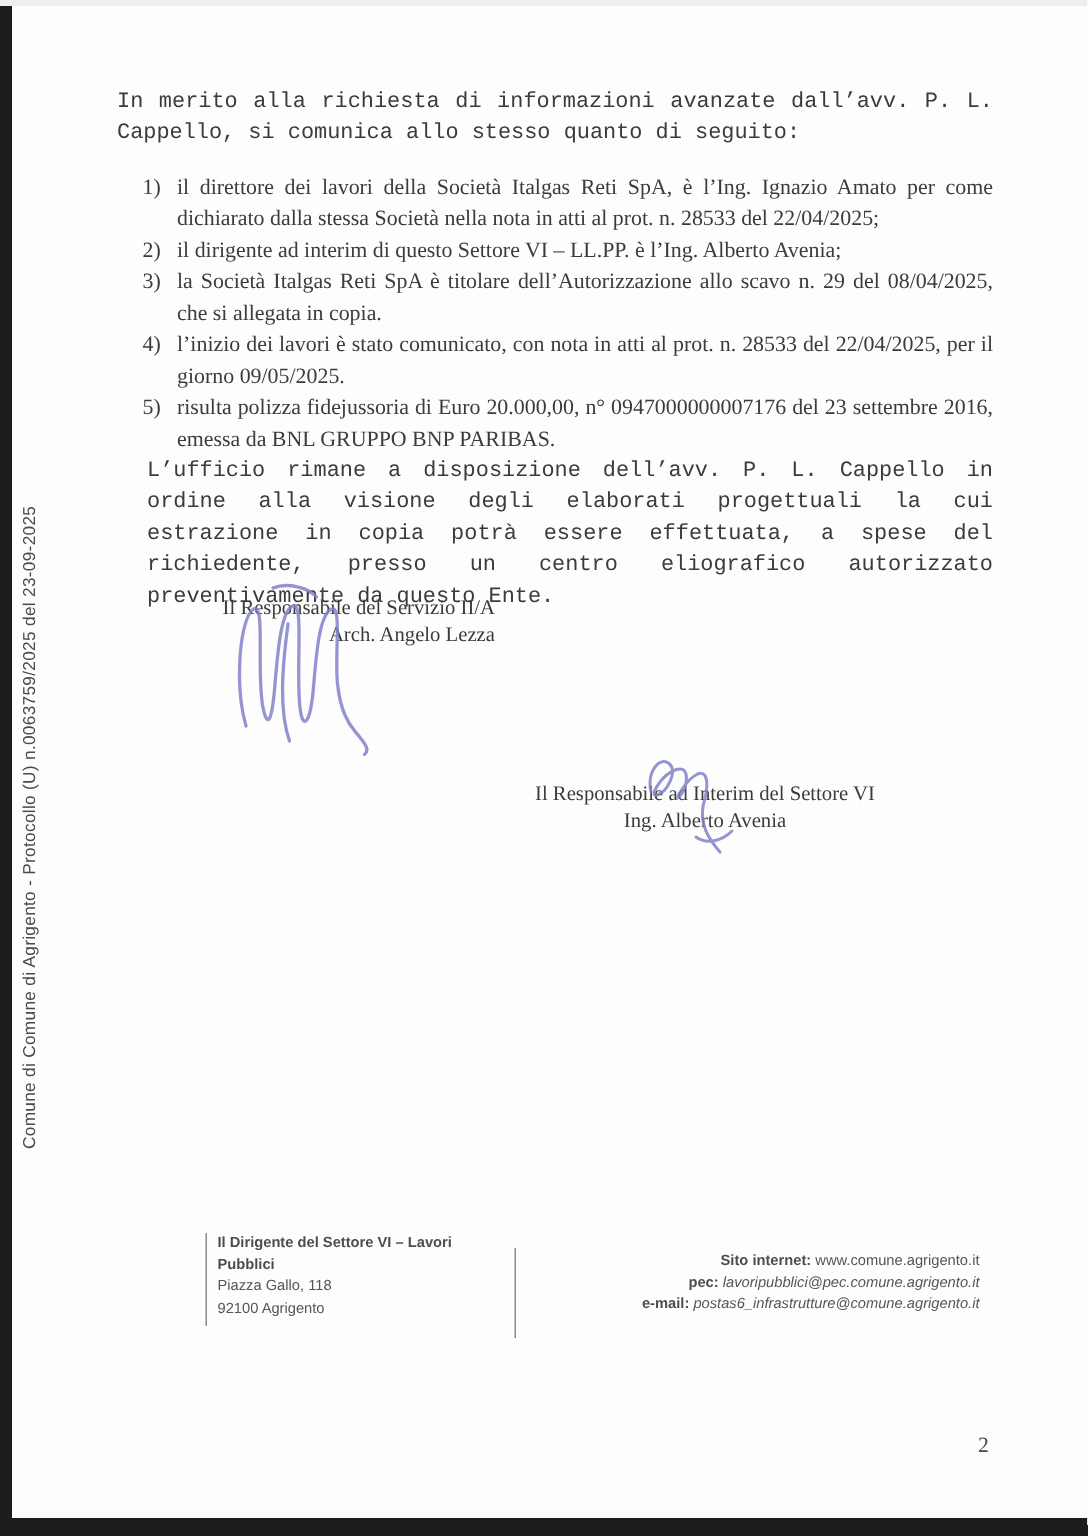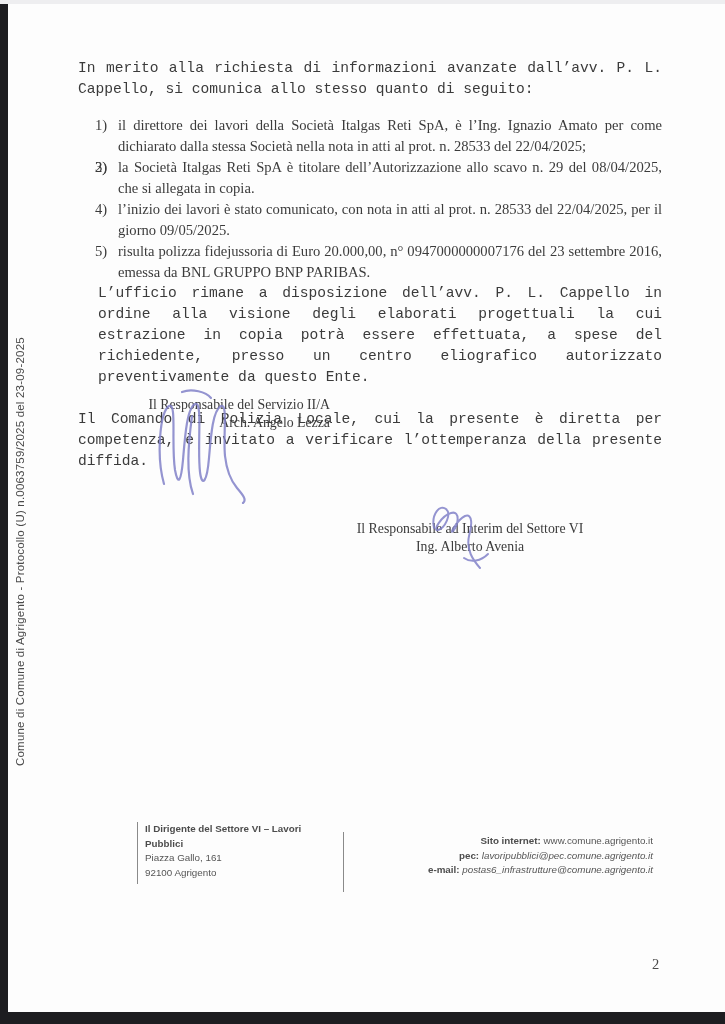--- a/index.html
+++ b/index.html
@@ -99,37 +99,37 @@
   <div class="content">
     <p class="intro">In merito alla richiesta di informazioni avanzate dall’avv. P. L. Cappello, si comunica allo stesso quanto di seguito:</p>
 
     <div class="num-list">
       <div class="li">
         <span class="num">1)</span>
         <span>il direttore dei lavori della Società Italgas Reti SpA, è l’Ing. Ignazio Amato per come dichiarato dalla stessa Società nella nota in atti al prot. n. 28533 del 22/04/2025;</span>
       </div>
       <div class="li">
         <span class="num">2)</span>
+        <span>il dirigente ad interim di questo Settore VI – LL.PP. è l’Ing. Alberto Avenia;</span>
       </div>
       <div class="li">
         <span class="num">3)</span>
         <span>la Società Italgas Reti SpA è titolare dell’Autorizzazione allo scavo n. 29 del 08/04/2025, che si allegata in copia.</span>
       </div>
       <div class="li">
         <span class="num">4)</span>
         <span>l’inizio dei lavori è stato comunicato, con nota in atti al prot. n. 28533 del 22/04/2025, per il giorno 09/05/2025.</span>
       </div>
       <div class="li">
         <span class="num">5)</span>
         <span>risulta polizza fidejussoria di Euro 20.000,00, n° 0947000000007176 del 23 settembre 2016, emessa da BNL GRUPPO BNP PARIBAS.</span>
       </div>
     </div>
 
     <p class="par-office">L’ufficio rimane a disposizione dell’avv. P. L. Cappello in ordine alla visione degli elaborati progettuali la cui estrazione in copia potrà essere effettuata, a spese del richiedente, presso un centro eliografico autorizzato preventivamente da questo Ente.</p>
-    <p class="par-police">Il Comando di Polizia Locale, cui la presente è diretta per competenza, è invitato a verificare l’ottemperanza della presente diffida.</p>
   </div>
 
   <div class="sig-block sig-block-1">
     <div>Il Responsabile del Servizio II/A</div>
     <div>Arch. Angelo Lezza</div>
   </div>
   <svg class="sig-ink sig-ink-1" width="125" height="118" viewBox="0 0 125 118">
     <g fill="none" stroke="#8282c9" stroke-width="2.2" stroke-linecap="round" opacity="0.85">
       <path d="M34 6 C 44 2, 58 6, 63 12"></path>
       <path d="M16 98 C 8 70, 12 26, 21 20 C 29 16, 23 58, 27 84 C 30 100, 33 96, 35 74 C 37 50, 39 22, 47 18 C 55 14, 49 60, 52 86 C 54 102, 59 96, 61 72 C 63 48, 65 24, 73 20 C 80 17, 75 50, 77 70 C 79 88, 84 96, 89 102 C 95 109, 99 114, 95 117"></path>
@@ -144,21 +144,21 @@
   <svg class="sig-ink sig-ink-2" width="95" height="72" viewBox="0 0 95 72">
     <g fill="none" stroke="#8282c9" stroke-width="2" stroke-linecap="round" opacity="0.85">
       <path d="M14 30 C 11 16, 20 6, 26 11 C 32 16, 25 30, 18 32 C 12 34, 21 18, 31 15 C 41 12, 38 28, 33 33 C 29 37, 37 22, 45 18 C 53 15, 52 28, 49 38 C 46 52, 53 62, 60 70"></path>
       <path d="M44 60 C 51 65, 61 63, 68 56"></path>
     </g>
   </svg>
 
   <div class="footer">
     <div class="footer-left">
       <div class="title">Il Dirigente del Settore VI – Lavori Pubblici</div>
-      <div>Piazza Gallo, 161</div>
+      <div>Piazza Gallo, 118</div>
       <div>92100 Agrigento</div>
     </div>
     <div class="footer-right">
       <div class="row">
         <span class="lbl">Sito internet:</span>
         <span>www.comune.agrigento.it</span>
       </div>
       <div class="row">
         <span class="lbl">pec:</span>
         <span class="val-italic">lavoripubblici@pec.comune.agrigento.it</span>

